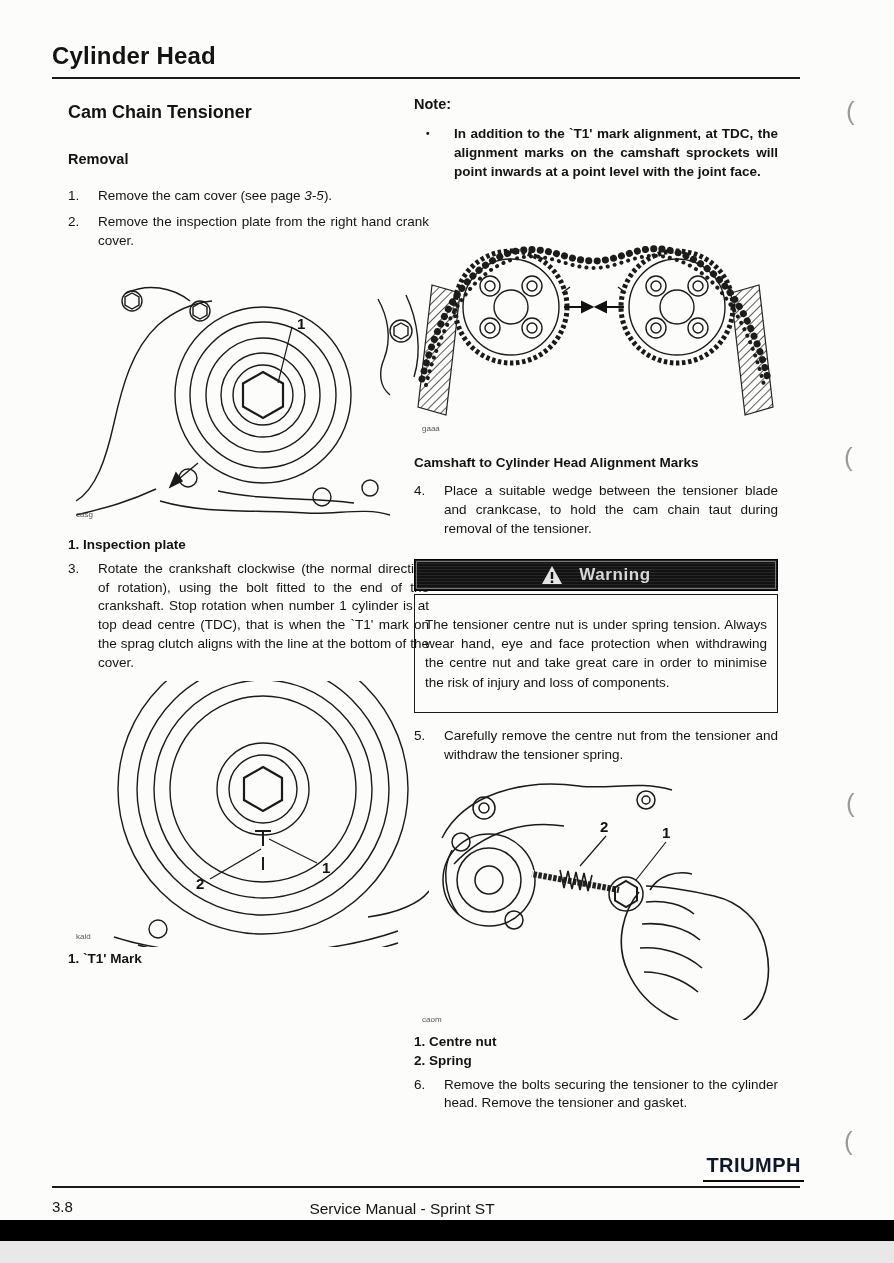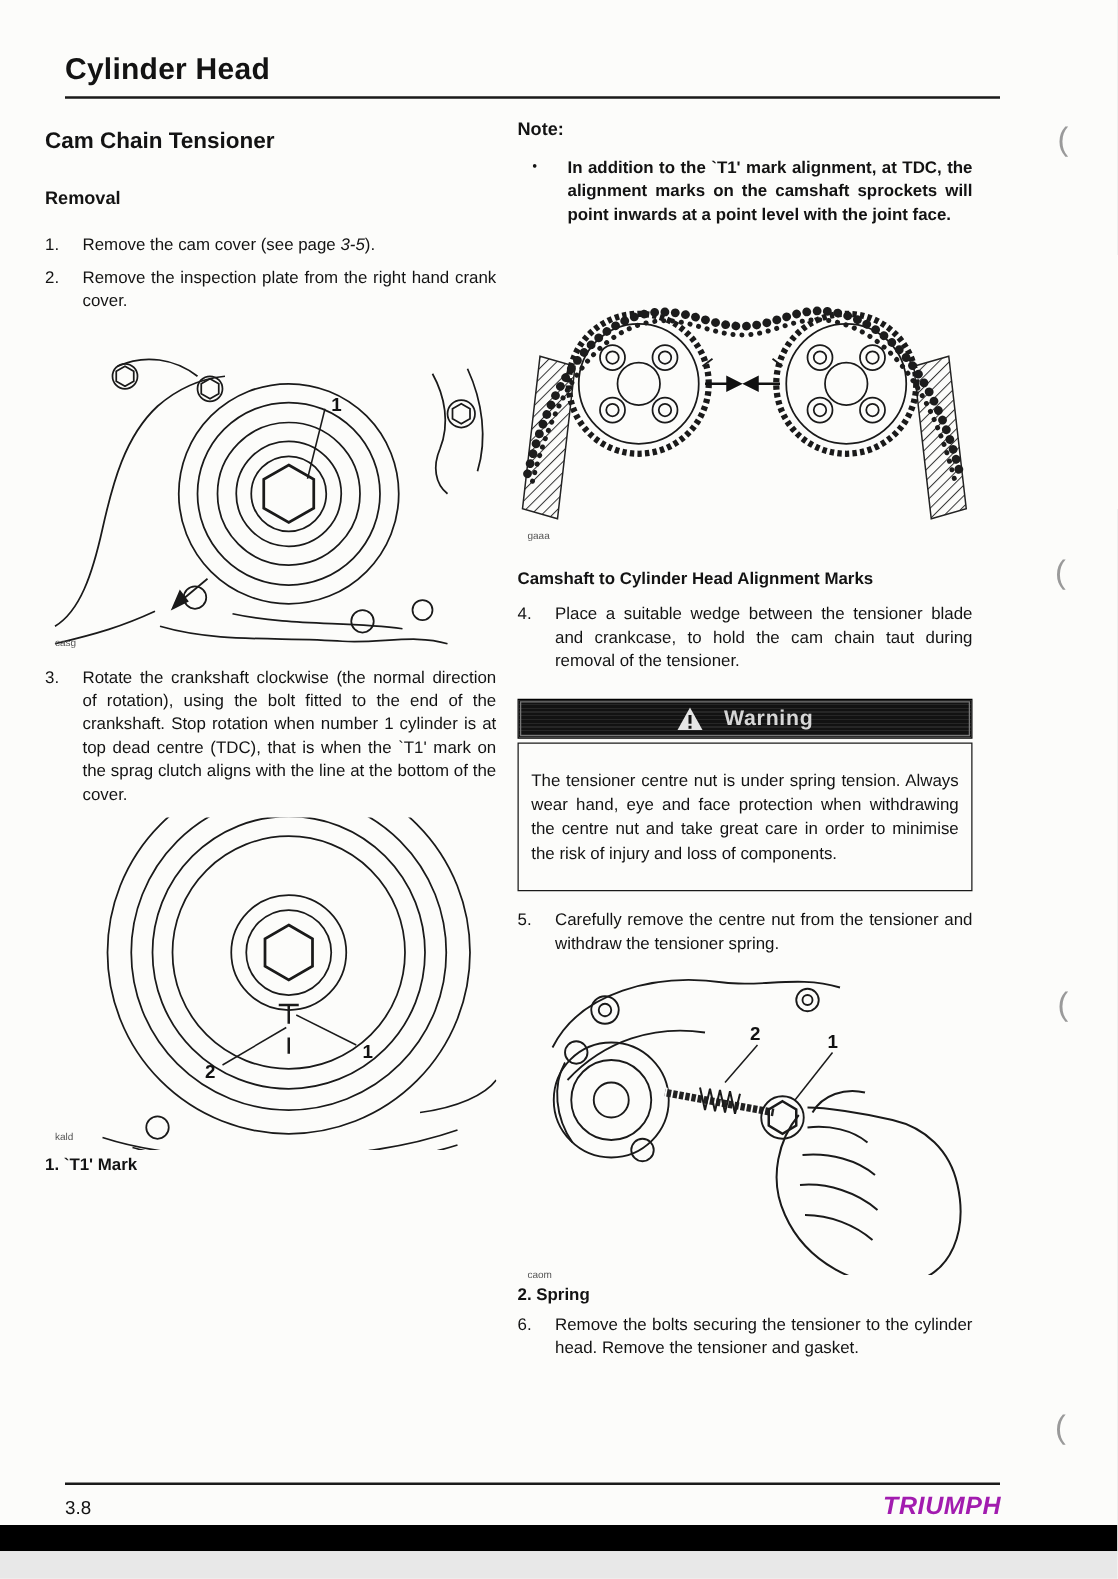--- a/index.html
+++ b/index.html
@@ -1,20 +1,20 @@
 <!DOCTYPE html>
 <html><head>
 <meta charset="utf-8">
 <style>
   html,body{margin:0;padding:0;background:#e8e8e8}
   .page{position:relative;width:894px;height:1241px;background:#fcfcfa;font-family:"Liberation Sans",sans-serif;color:#131313;overflow:hidden;margin:0 auto}
   .hdr-title{position:absolute;left:52px;top:42px;font-size:24px;font-weight:bold;letter-spacing:.2px}
   .hdr-rule{position:absolute;left:52px;top:77px;width:748px;height:2px;background:#1a1a1a}
   .col{position:absolute}
-  .col-left{left:36px;top:102px;width:361px}
+  .col-left{left:68px;top:102px;width:361px}
   .col-right{left:414px;top:96px;width:364px}
   .sec-title{font-size:18px;font-weight:bold;margin:0 0 28px}
   .sub-title{font-size:14.5px;font-weight:bold;margin:0 0 20px}
   .step{display:flex;font-size:13.5px;line-height:1.4;margin:0 0 7px}
   .step .num{flex:0 0 30px}
   .step .txt{flex:1;text-align:justify}
   .step .txt em{font-style:italic}
   .figure{position:relative;margin:4px 0 0}
   .figure svg{display:block}
   .figure text{font-family:"Liberation Sans",sans-serif}
@@ -26,21 +26,21 @@
   .note-item{display:flex;font-size:13.5px;font-weight:bold;line-height:1.42;margin:0 0 0 12px}
   .note-item .bullet{flex:0 0 28px;font-size:10px;padding-top:3px}
   .note-item .txt{flex:1;text-align:justify}
   .caption-center{text-align:left;font-weight:bold;font-size:13.5px;margin:22px 0 12px}
   .warning-box{margin:20px 0 14px}
   .warning-head{height:30px;background:repeating-linear-gradient(0deg,#121212 0 2px,#262626 2px 3px);border:1px solid #000;outline:1px solid #777;outline-offset:-3px;display:flex;align-items:center;justify-content:center;gap:16px;color:#d6d6d6;font-size:17px;font-weight:bold;letter-spacing:.6px}
   .warning-body{border:1.6px solid #1a1a1a;margin-top:3px;padding:20px 10px;font-size:13.5px;line-height:1.42;text-align:justify}
   .footer-rule{position:absolute;left:52px;top:1186px;width:748px;height:1.5px;background:#1a1a1a}
   .footer-page{position:absolute;left:52px;top:1198px;font-size:15px}
   .footer-center{position:absolute;left:52px;top:1200px;width:700px;text-align:center;font-size:15.5px}
-  .brand{position:absolute;right:90px;top:1194px;font-size:20px;font-weight:bold;font-style:italic;letter-spacing:.5px;color:#a21caf;border-bottom:2.5px solid #0a0a0a;padding:0 3px 3px}
+  .brand{position:absolute;right:90px;top:1154px;font-size:20px;font-weight:bold;letter-spacing:.5px;color:#0f172a;border-bottom:2.5px solid #0a0a0a;padding:0 3px 3px}
   .bottom-bar{position:absolute;left:0;bottom:0;width:894px;height:21px;background:#000}
   .artifact{position:absolute;color:#9a9a9a;font-size:26px;font-weight:normal}
 </style>
 </head>
 <body>
 
 <div class="page">
 
   <div class="hdr-title">Cylinder Head</div>
   <div class="hdr-rule"></div>
@@ -85,20 +85,21 @@
           <path d="M92,236 C140,250 190,244 238,248 C268,250 296,242 322,250"></path>
           <path d="M150,226 C196,236 240,232 286,238"></path>
           <path d="M130,198 L106,218"></path>
           <polygon points="102,222 114,216 108,208" fill="#1a1a1a"></polygon>
         </g>
         <line x1="210" y1="118" x2="224" y2="62" stroke="#1a1a1a" stroke-width="1.2"></line>
         <text class="callout" x="229" y="64">1</text>
         <text class="figcode" x="8" y="252">casg</text>
       </svg>
     </div>
+    <div class="fig-caption" style="margin-bottom:8px">1. Inspection plate</div>
 
     <div class="step">
       <span class="num">3.</span>
       <span class="txt">Rotate the crankshaft clockwise (the normal direction of rotation), using the bolt fitted to the end of the crankshaft. Stop rotation when number 1 cylinder is at top dead centre (TDC), that is when the `T1' mark on the sprag clutch aligns with the line at the bottom of the cover.</span>
     </div>
 
     <div class="figure" style="margin-top:8px">
       <svg width="361" height="266" viewBox="0 0 361 266">
         <g fill="none" stroke="#1a1a1a" stroke-width="1.4">
           <circle cx="195" cy="108" r="145"></circle>
@@ -231,30 +232,32 @@
           <path d="M226,176 C248,174 272,182 288,196"></path>
           <path d="M230,200 C250,200 270,208 284,220"></path>
         </g>
         <line x1="192" y1="64" x2="166" y2="94" stroke="#1a1a1a" stroke-width="1.2"></line>
         <line x1="252" y1="70" x2="222" y2="108" stroke="#1a1a1a" stroke-width="1.2"></line>
         <text class="callout" x="186" y="60">2</text>
         <text class="callout" x="248" y="66">1</text>
       </svg>
     </div>
     <div class="fig-code-div" style="margin-top:-4px">caom</div>
+    <div class="fig-caption" style="margin-top:10px">1. Centre nut</div>
     <div class="fig-caption">2. Spring</div>
 
     <div class="step" style="margin-top:8px">
       <span class="num">6.</span>
       <span class="txt">Remove the bolts securing the tensioner to the cylinder head. Remove the tensioner and gasket.</span>
     </div>
   </div>
 
   <div class="footer-rule"></div>
   <div class="footer-page">3.8</div>
+  <div class="footer-center">Service Manual - Sprint ST</div>
   <div class="brand">TRIUMPH</div>
   <div class="bottom-bar"></div>
 
   <span class="artifact" style="left:846px;top:96px">(</span>
   <span class="artifact" style="left:844px;top:442px">(</span>
   <span class="artifact" style="left:846px;top:788px">(</span>
   <span class="artifact" style="left:844px;top:1126px">(</span>
 </div>
 
 </body></html>

